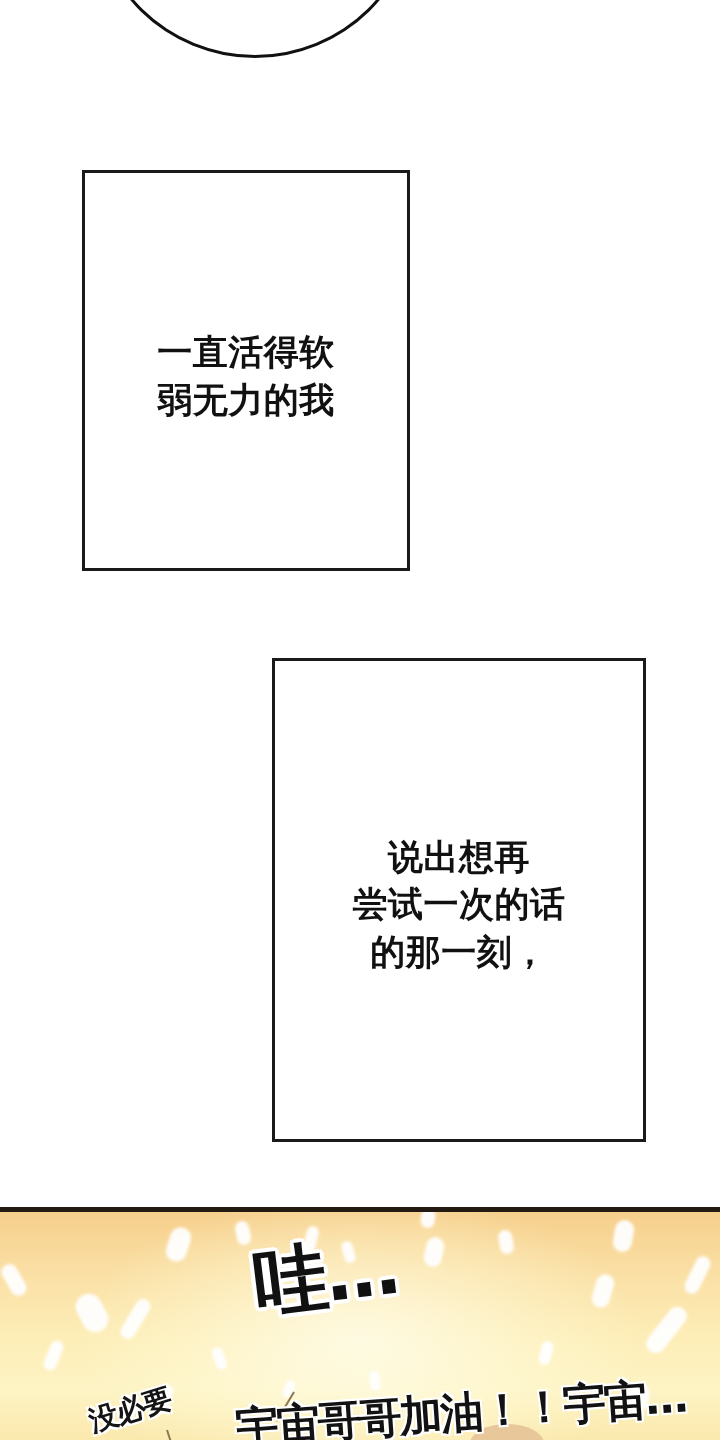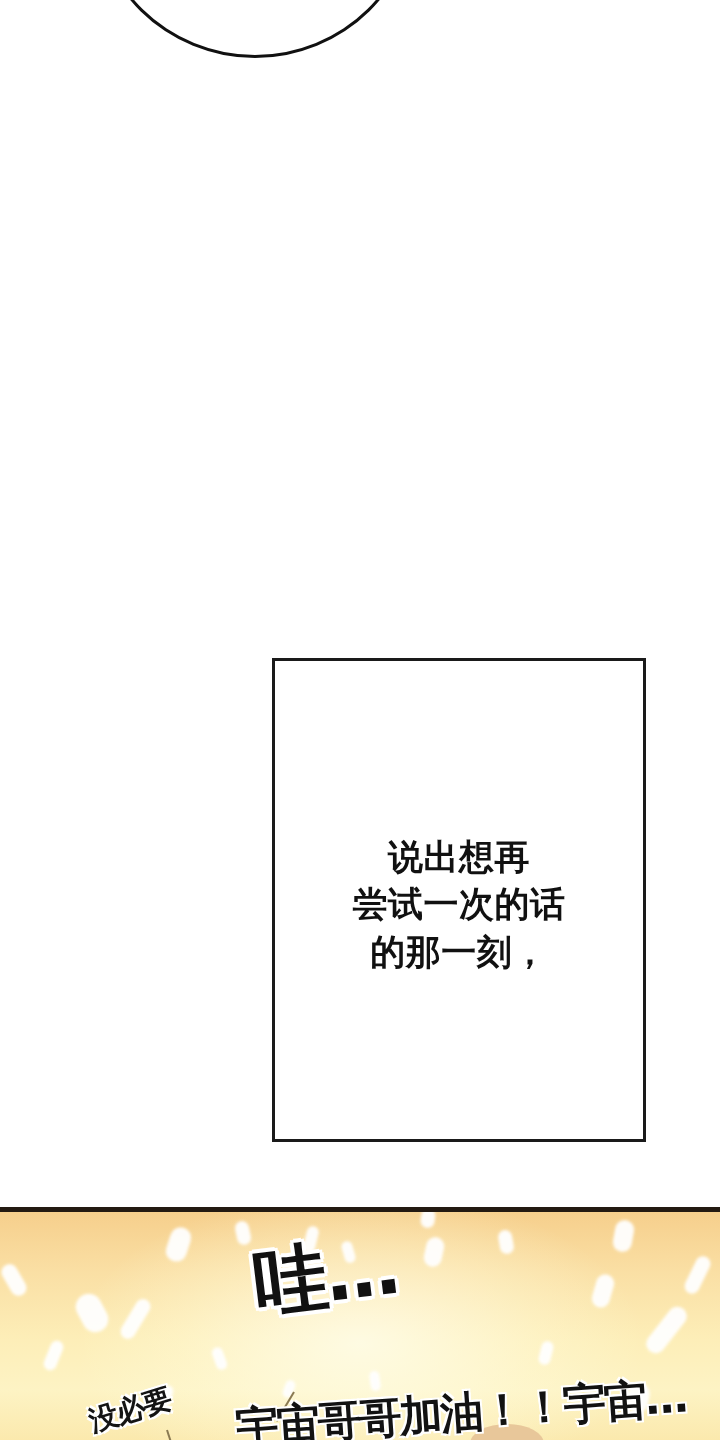--- a/index.html
+++ b/index.html
@@ -190,20 +190,24 @@
     height: 40px;
   }
 </style>
 </head>
 <body>
 
 <div id="page">
 
   <div class="bubble-arc"></div>
 
+  <div class="panel" id="panel-1">
+    <div class="panel-text">一直活得软
+弱无力的我</div>
+  </div>
 
   <div class="panel" id="panel-2">
     <div class="panel-text">说出想再
 尝试一次的话
 的那一刻，</div>
   </div>
 
   <div class="scene">
     <div class="scene-glow"></div>
     <div id="sparkle-layer">

